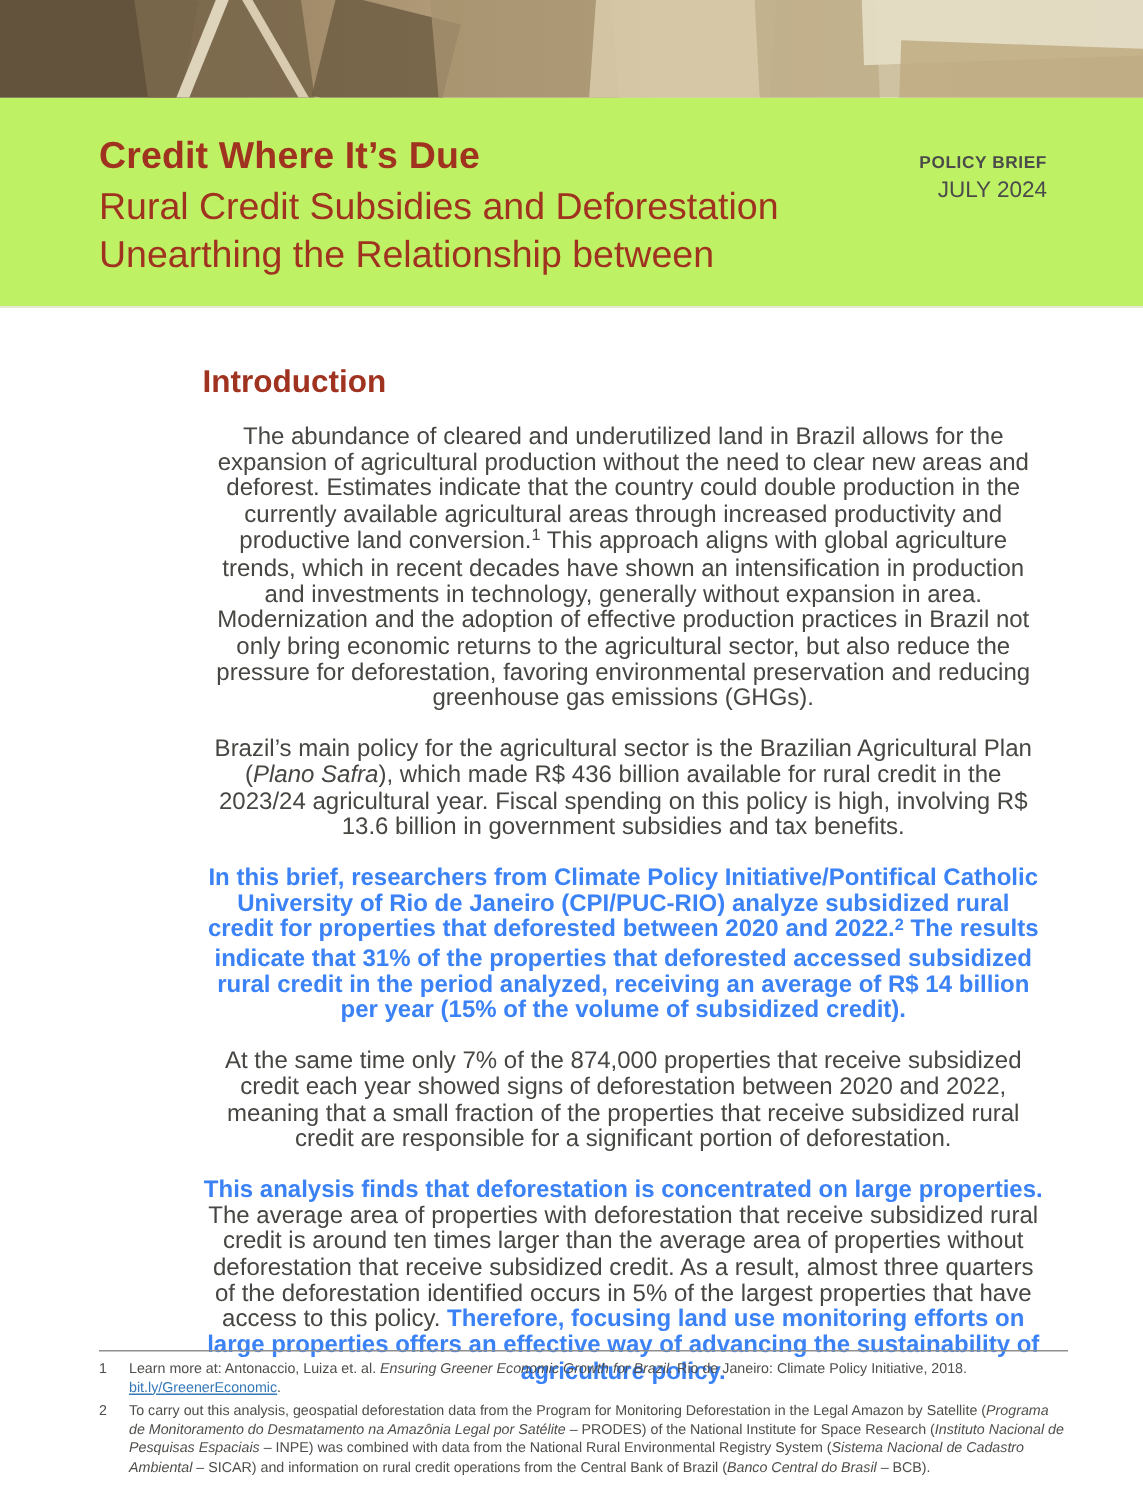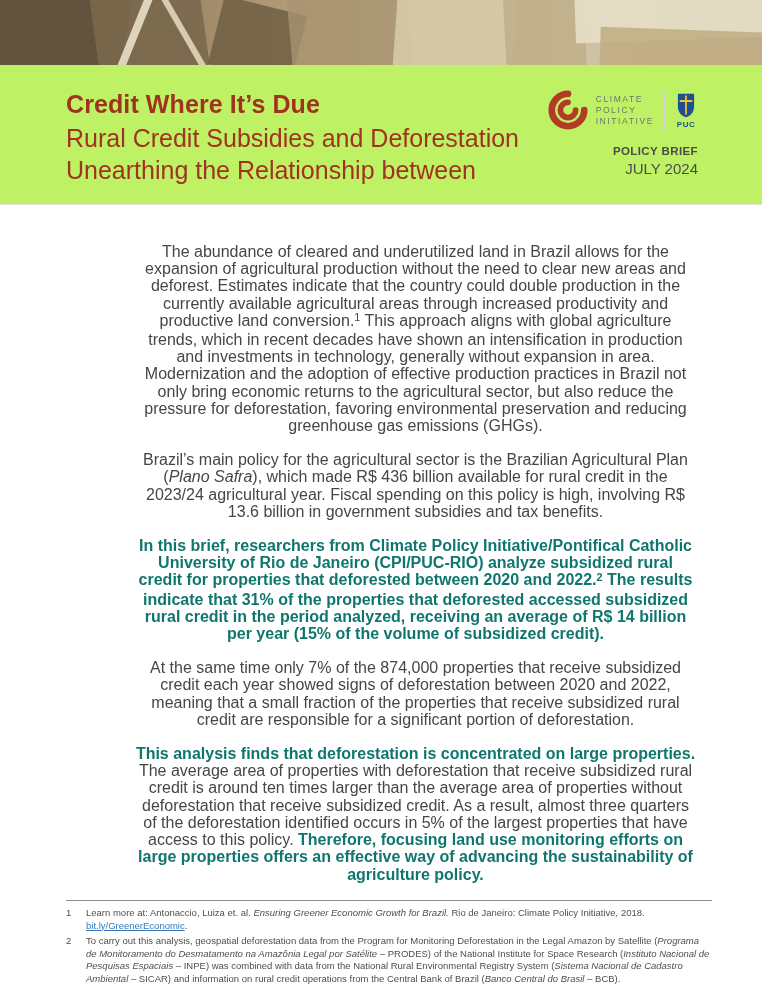--- a/index.html
+++ b/index.html
@@ -47,21 +47,21 @@
 
   
   .content { padding:38px 66px 0 135px; }
   .section-heading {
     margin:0 0 16px 0; font-size:21px; font-weight:700; color:#A0331F;
   }
   .body-p {
     margin:0 0 17px 0; font-size:16px; line-height:17.2px; color:#474642;
     text-align:center;
   }
-  .b { font-weight:700; color:#0f766e; }
+  .b { font-weight:700; color:#3b82f6; }
   .i { font-style:italic;margin-top:37px; }
   .sup { font-size:0.68em; position:relative; top:-0.45em; }
 
   
   .footnotes { position:absolute; left:66px; right:50px; top:900px; }
   .fn-rule { border-top:1px solid #8f8f8f; margin-bottom:6px; }
   .fn { display:flex; font-size:9.5px; line-height:12.6px; color:#4f4e4a; margin-bottom:3px; }
   .fn-num { flex:0 0 20px; }
   .fn-text { flex:1; }
   .fn-link { color:#3579B8; text-decoration:underline; cursor:pointer; }
@@ -88,52 +88,30 @@
     <div class="header">
       <div class="header-left">
         <h1 class="title">Credit Where It’s Due</h1>
         <div class="subtitle">
           <div>Rural Credit Subsidies and Deforestation</div>
           <div>Unearthing the Relationship between</div>
         </div>
       </div>
 
       <div class="header-right">
-        <div class="logos">
-          <span class="cpi-mark">
-            <svg viewBox="0 0 44 44" aria-hidden="true">
-              <path d="M22 5 a17 17 0 1 0 17 17" fill="none" stroke="#b23a26" stroke-width="7" stroke-linecap="round"></path>
-              <path d="M22 14 a8 8 0 1 0 8 8" fill="none" stroke="#b23a26" stroke-width="6" stroke-linecap="round"></path>
-            </svg>
-          </span>
-          <div class="cpi-text">
-            <div>CLIMATE</div>
-            <div>POLICY</div>
-            <div>INITIATIVE</div>
-          </div>
-          <div class="logo-divider"></div>
-          <div class="puc">
-            <span>
-              <svg viewBox="0 0 24 30" aria-hidden="true">
-                <path d="M3 2 h18 v14 c0 7 -5 11 -9 12 c-4 -1 -9 -5 -9 -12 z" fill="#1d4f91"></path>
-                <path d="M12 4 v21 M5 10 h14" stroke="#f2c230" stroke-width="2" fill="none"></path>
-              </svg>
-            </span>
-            <div class="puc-label">PUC</div>
-          </div>
-        </div>
         <div class="brief-meta">
           <div class="brief-type">POLICY BRIEF</div>
           <div class="brief-date">JULY 2024</div>
         </div>
       </div>
     </div>
   </div>
 
   <main class="content">
+    <h2 class="section-heading">Introduction</h2>
     <p class="body-p"><span>The abundance of cleared and underutilized land in Brazil allows for the expansion of agricultural production without the need to clear new areas and deforest. Estimates indicate that the country could double production in the currently available agricultural areas through increased productivity and productive land conversion.</span><span class="sup">1</span><span> This approach aligns with global agriculture trends, which in recent decades have shown an intensification in production and investments in technology, generally without expansion in area. Modernization and the adoption of effective production practices in Brazil not only bring economic returns to the agricultural sector, but also reduce the pressure for deforestation, favoring environmental preservation and reducing greenhouse gas emissions (GHGs).</span></p>
     <p class="body-p"><span>Brazil’s main policy for the agricultural sector is the Brazilian Agricultural Plan (</span><span class="i">Plano Safra</span><span>), which made R$ 436 billion available for rural credit in the 2023/24 agricultural year. Fiscal spending on this policy is high, involving R$ 13.6 billion in government subsidies and tax benefits.</span></p>
     <p class="body-p"><span class="b">In this brief, researchers from Climate Policy Initiative/Pontifical Catholic University of Rio de Janeiro (CPI/PUC-RIO) analyze subsidized rural credit for properties that deforested between 2020 and 2022.</span><span class="b sup">2</span><span class="b"> The results indicate that 31% of the properties that deforested accessed subsidized rural credit in the period analyzed, receiving an average of R$ 14 billion per year (15% of the volume of subsidized credit).</span></p>
     <p class="body-p"><span>At the same time only 7% of the 874,000 properties that receive subsidized credit each year showed signs of deforestation between 2020 and 2022, meaning that a small fraction of the properties that receive subsidized rural credit are responsible for a significant portion of deforestation.</span></p>
     <p class="body-p"><span class="b">This analysis finds that deforestation is concentrated on large properties.</span><span> The average area of properties with deforestation that receive subsidized rural credit is around ten times larger than the average area of properties without deforestation that receive subsidized credit. As a result, almost three quarters of the deforestation identified occurs in 5% of the largest properties that have access to this policy. </span><span class="b">Therefore, focusing land use monitoring efforts on large properties offers an effective way of advancing the sustainability of agriculture policy.</span></p>
   </main>
 
   <footer class="footnotes">
     <div class="fn-rule"></div>
     <div class="fn">

